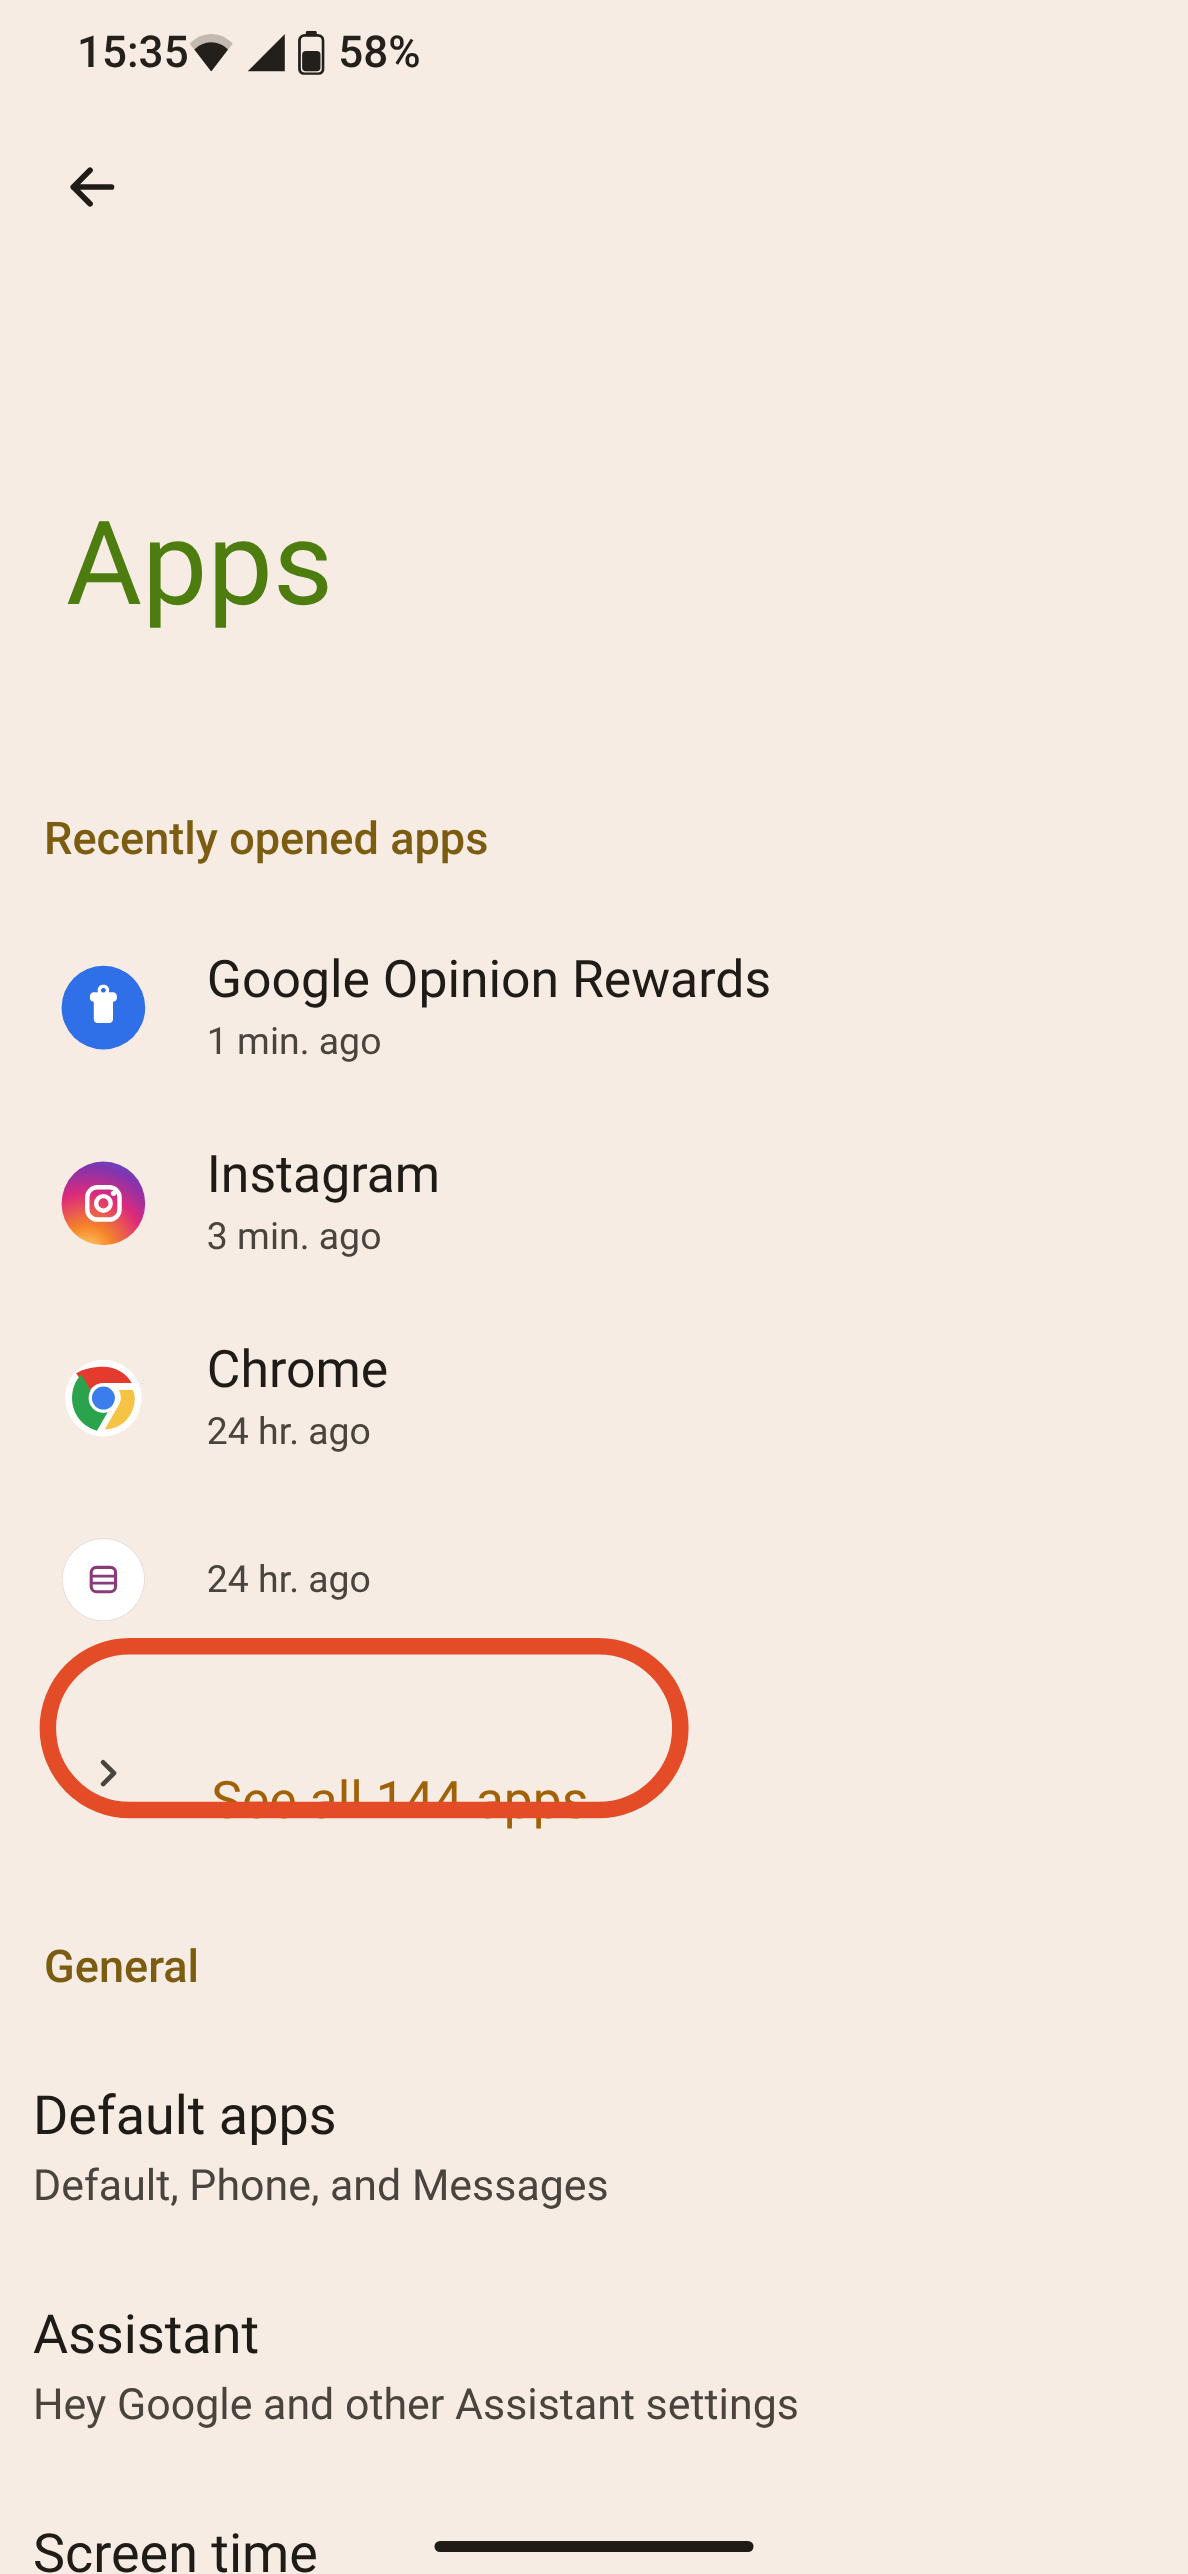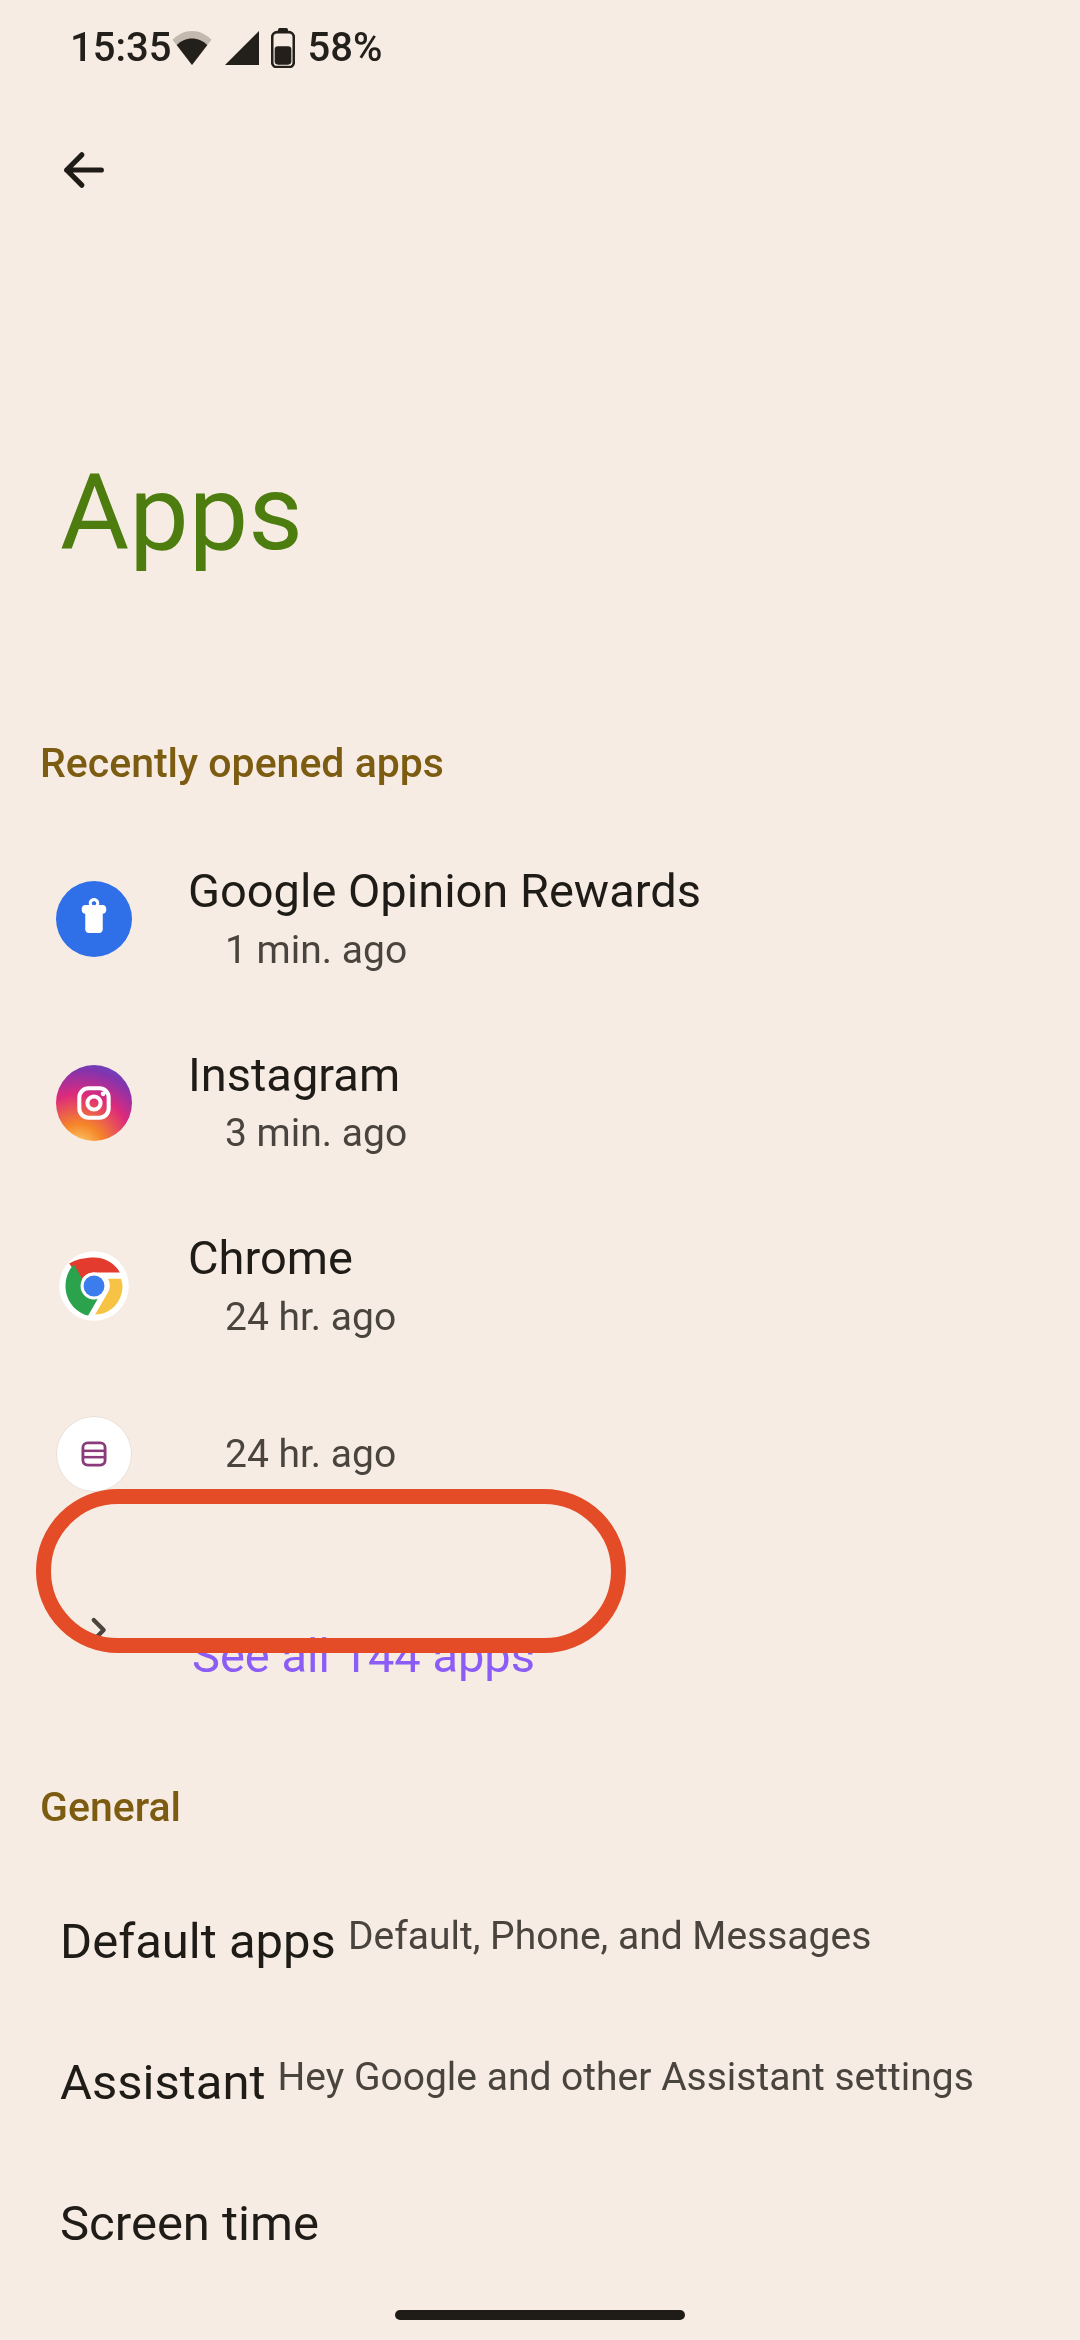--- a/index.html
+++ b/index.html
@@ -57,52 +57,52 @@
     padding:38px 56px;
     gap:56px;
   }
   .row .icon-wrap {
     width:76px; height:76px;
     flex:0 0 76px;
     display:flex; align-items:center; justify-content:center;
   }
   .row .texts { flex:1; display:flex; flex-direction:column; gap:10px; }
   .row .title { font-size:47px; font-weight:400; color:#1f1b17; line-height:1.1; }
-  .row .sub   { font-size:39px; font-weight:400; color:#4a443e;margin-left:37px; }
+  .row .sub   { font-size:34px; font-weight:400; color:#4a443e; }
 
   
   .see-all {
     display:flex;
     align-items:center;
     padding:50px 60px;
     gap:56px;
   }
   .see-all .chevron-wrap {
     width:76px; height:76px;
     flex:0 0 76px;
     display:flex; align-items:center; justify-content:center;
   }
-  .see-all .label { font-size:47px; color:#8b5cf6;margin-top:48px; }
+  .see-all .label { font-size:47px; color:#a16207;margin-top:48px; }
 
   
   .highlight-ring {
     position:absolute;
     left:36px;
     top:1489px;
     width:590px;
     height:164px;
     border:15px solid #e34c26;
     border-radius:90px;
     pointer-events:none;
   }
 
   
   .setting-row {
-    padding:42px 60px;
-    display:flex; gap:12px;
+    padding:42px 30px;
+    display:flex; flex-direction:column; gap:12px;
   }
   .setting-row .title { font-size:49px; font-weight:400; color:#1f1b17; }
   .setting-row .sub   { font-size:39px; color:#4a443e; }
 
   
   .app-icon {
     width:76px; height:76px; border-radius:50%;
     display:flex; align-items:center; justify-content:center;
   }
 

